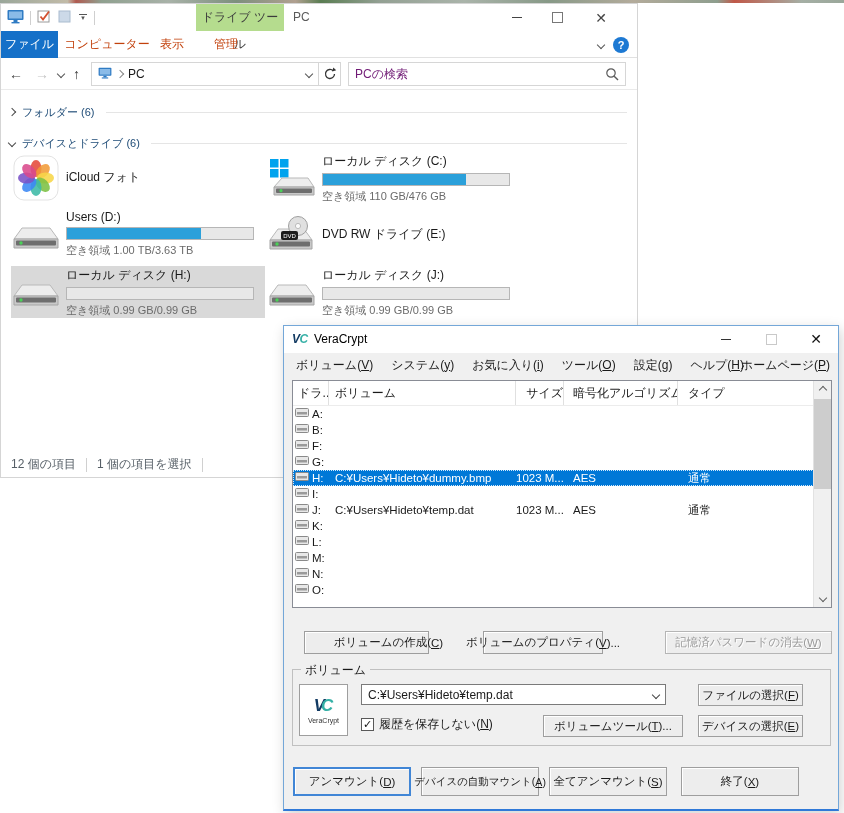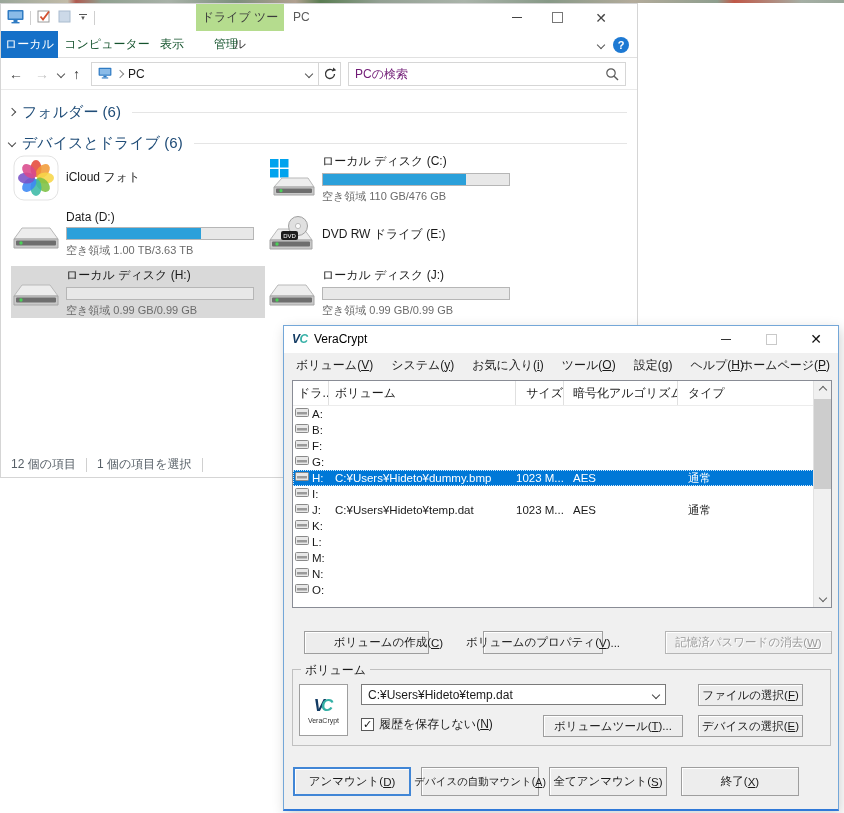--- a/index.html
+++ b/index.html
@@ -22,21 +22,21 @@
   .collapse-caret .tri{font-size:6px;line-height:5px;color:#555;}
   .drive-tools{position:absolute;left:195px;top:0;width:88px;height:27px;background:#b5dc8e;
                color:#3c3c3c;text-align:center;line-height:27px;font-size:12px;}
   .ex-win-title{position:absolute;left:292px;top:0;line-height:27px;color:#5a5a5a;font-size:12px;}
   .cap{position:absolute;top:0;width:34px;height:27px;display:flex;align-items:center;justify-content:center;color:#444;}
   .cap .minglyph{width:10px;border-top:1px solid #444;}
   .cap .maxglyph{width:9px;height:9px;border:1px solid #777;}
   .cap.close{font-size:14px;}
   
   .ribbon{position:absolute;left:0;top:27px;width:100%;height:27px;border-bottom:1px solid #e1e1e1;box-sizing:border-box;}
-  .tab{position:absolute;top:0;height:27px;line-height:27px;text-align:center;font-size:12px;color:#14532d;}
+  .tab{position:absolute;top:0;height:27px;line-height:27px;text-align:center;font-size:12px;color:#c2410c;}
   .tab.file{left:0;width:57px;background:#1570c8;color:#fff;}
   .tab.computer{left:62px;width:88px;}
   .tab.view{left:148px;width:46px;}
   .tab.manage{left:184px;width:82px;}
   .ribbon-right{position:absolute;right:8px;top:0;height:27px;display:flex;align-items:center;gap:9px;}
   .help-circle{width:16px;height:16px;border-radius:50%;background:#1d79d3;color:#fff;font-size:11px;
                font-weight:bold;text-align:center;line-height:16px;}
   
   .addr{position:absolute;left:0;top:55px;width:100%;height:31px;border-bottom:1px solid #eaeaea;box-sizing:border-box;}
   .nav-glyph{position:absolute;top:0;height:30px;display:flex;align-items:center;font-size:14px;}
@@ -44,21 +44,21 @@
   .crumb{left:90px;width:228px;padding:0 6px;gap:5px;}
   .refresh{left:317px;width:23px;justify-content:center;}
   .search{left:347px;width:278px;padding:0 6px;}
   .search .ph{color:#701a75;flex:1;}
   .chev{display:inline-block;width:5px;height:5px;border-right:1.4px solid #555;border-bottom:1.4px solid #555;}
   .chev.down{transform:rotate(45deg);}
   .chev.right{transform:rotate(-45deg);}
   .chev.up{transform:rotate(-135deg);}
   
   .group-hdr{position:absolute;left:8px;right:10px;height:18px;display:flex;align-items:center;gap:7px;cursor:default;}
-  .group-hdr .glabel{color:#204d78;font-size:15px;white-space:nowrap;}
+  .group-hdr .glabel{color:#204d78;font-size:11px;white-space:nowrap;}
   .group-hdr .rule{flex:1;height:1px;background:#e5e5e5;margin-left:4px;}
   .tile{position:absolute;width:254px;height:52px;display:flex;align-items:flex-start;}
   .tile.selected{background:#d9d9d9;}
   .tile .ticon{width:50px;height:48px;display:flex;align-items:center;justify-content:center;flex:none;margin-top:2px;}
   .tile .tbody{margin-left:5px;padding-top:1px;min-width:0;}
   .tile .tname{font-size:12px;color:#1a1a1a;white-space:nowrap;}
   .tile .tname.centered{line-height:48px;}
   .tile .tbar{width:188px;height:13px;border:1px solid #b6b6b6;background:#e8e8e8;margin-top:3px;box-sizing:border-box;}
   .tile .tfill{height:100%;background:#2ba0da;}
   .tile .tfree{font-size:11px;color:#6b6b6b;margin-top:3px;white-space:nowrap;}
@@ -161,21 +161,21 @@
       <div class="cap" style="left:499px;">
           <span class="minglyph"></span>
         </div>
       <div class="cap" style="left:539px;">
           <span class="maxglyph"></span>
         </div>
       <div class="cap close" style="left:583px;">✕</div>
     </div>
 
     <div class="ribbon">
-      <div class="tab file">ローカル</div>
+      <div class="tab file">ファイル</div>
       <div class="tab computer">コンピューター</div>
       <div class="tab view">表示</div>
       <div class="tab manage">管理</div>
       <div class="ribbon-right">
         <span class="chev down"></span>
         <span class="help-circle">?</span>
       </div>
     </div>
 
     <div class="addr">
@@ -266,21 +266,21 @@
         <div class="tile" style="left: 10px; top: 205px;">
           <span class="ticon">
             <svg width="48" height="40" viewBox="0 0 48 40">
               <polygon points="10,13 38,13 46,24 2,24" fill="#ededed" stroke="#b9b9b9"></polygon>
               <polygon points="2,24 46,24 46,33 2,33" fill="#c9c9c9" stroke="#a5a5a5"></polygon>
               <rect x="4" y="25.5" width="40" height="5" rx="1" fill="#6e6e6e"></rect>
               <circle cx="9" cy="28" r="1.7" fill="#49d157"></circle>
             </svg>
           </span>
           <div class="tbody">
-            <div class="tname">Data (D:)</div>
+            <div class="tname">Users (D:)</div>
             <div class="tbar">
               <div class="tfill" style="width: 72%;"></div>
             </div>
             <div class="tfree">空き領域 1.00 TB/3.63 TB</div>
           </div>
         </div>
         <div class="tile" style="left: 266px; top: 205px;">
           <span class="ticon">
             <svg width="48" height="40" viewBox="0 0 48 40">
               <polygon points="10,14 36,14 44,25 2,25" fill="#ededed" stroke="#b9b9b9"></polygon>

